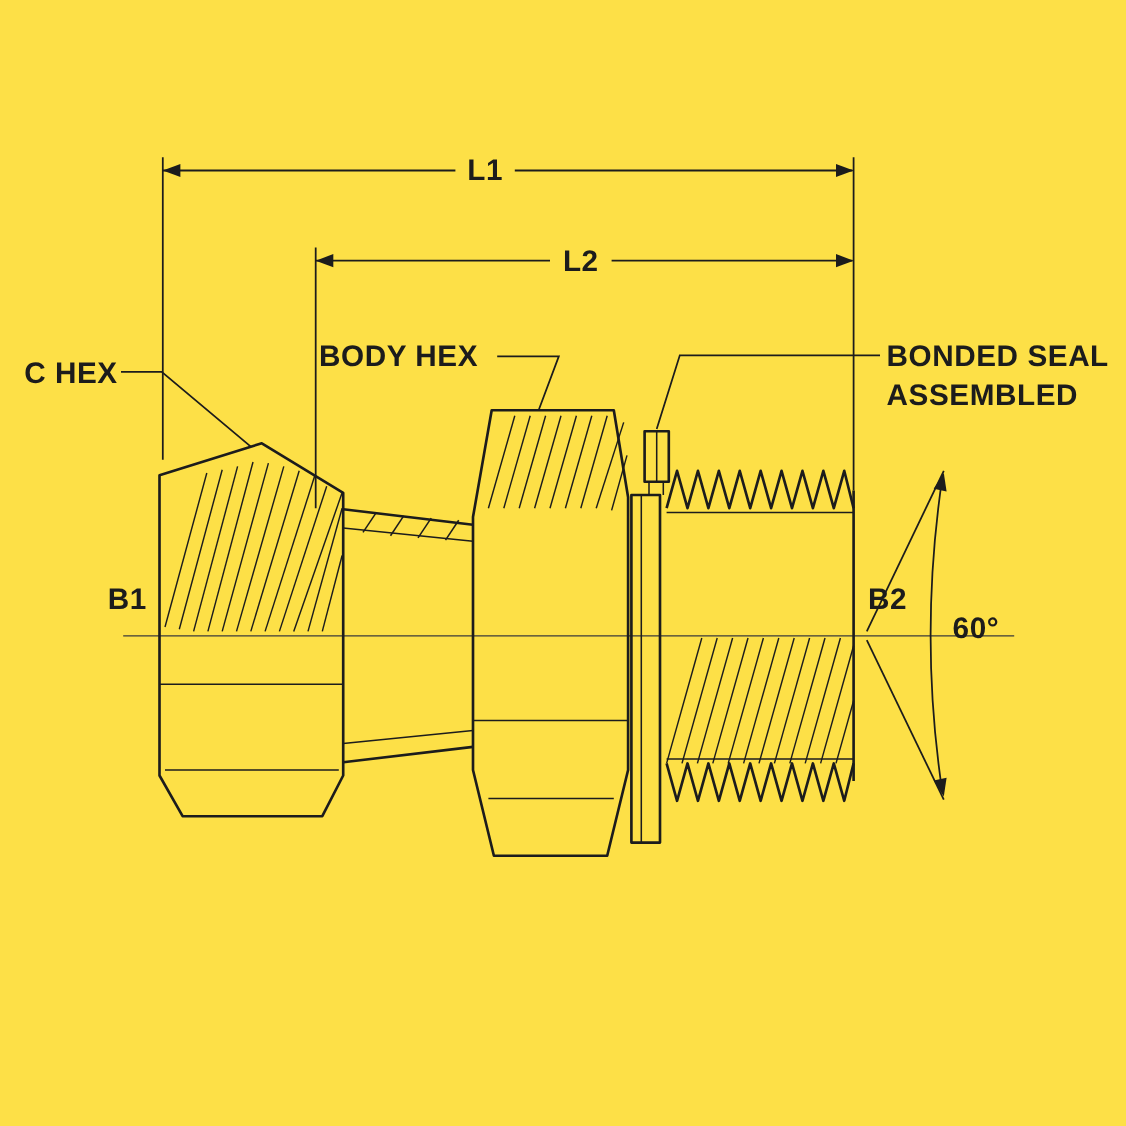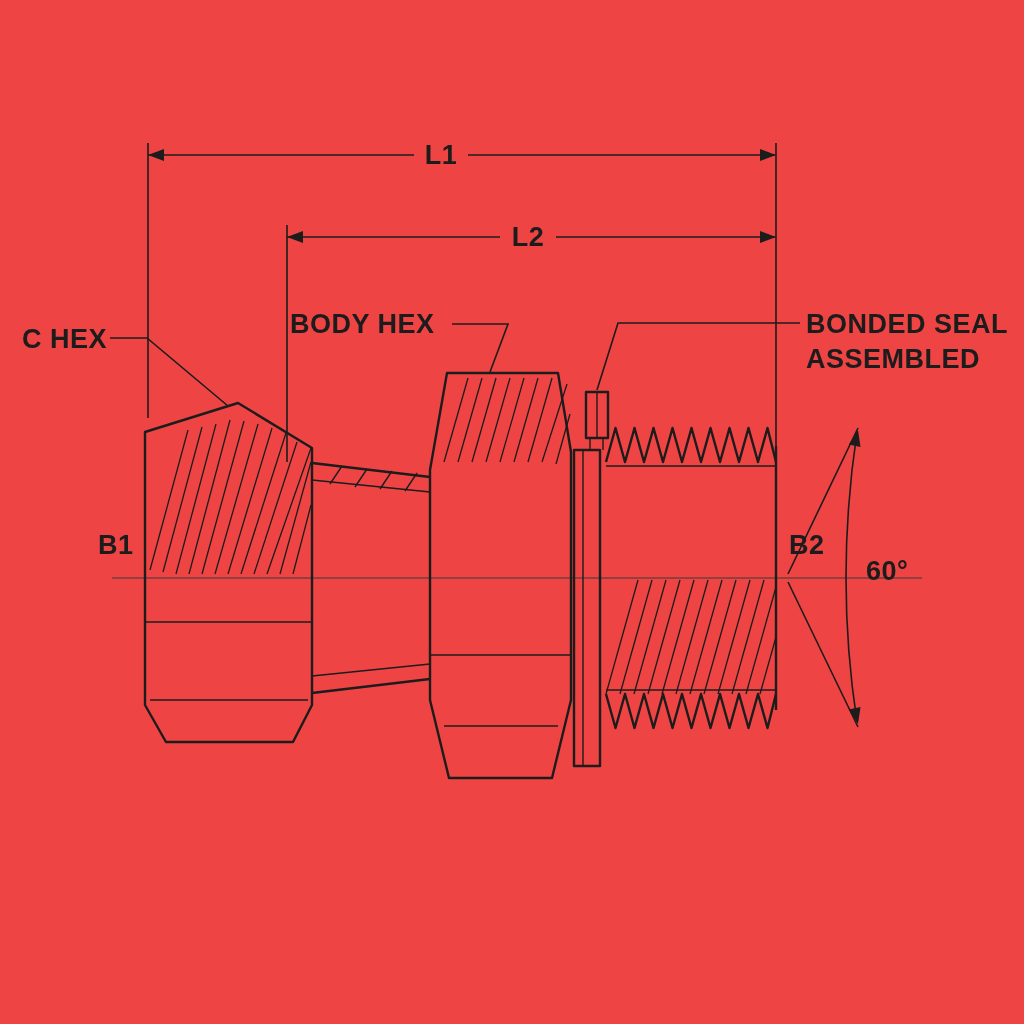--- a/index.html
+++ b/index.html
@@ -1,16 +1,16 @@
 <!DOCTYPE html>
 <html><head>
 <meta charset="utf-8">
 <style>
   html,body{margin:0;padding:0;background:#ffffff;}
-  .canvas{position:relative;width:1024px;height:1024px;background:#ef4444;overflow:hidden;}
+  .canvas{position:relative;width:1024px;height:1024px;background:#fde047;overflow:hidden;}
   svg{position:absolute;left:0;top:0;}
   .outline{stroke:#1c1c1c;stroke-width:2.4;fill:none;stroke-linejoin:round;}
   .thin{stroke:#1c1c1c;stroke-width:1.4;fill:none;}
   .dim{stroke:#1c1c1c;stroke-width:1.6;fill:none;}
   .cl{stroke:#3a3a3a;stroke-width:1.1;fill:none;}
   .arrow{fill:#1c1c1c;stroke:none;}
   .lbl{font:700 27px "Liberation Sans", sans-serif;fill:#1c1c1c;letter-spacing:0.5px;}
   .lbl-mid{text-anchor:middle;}
 </style>
 </head>

